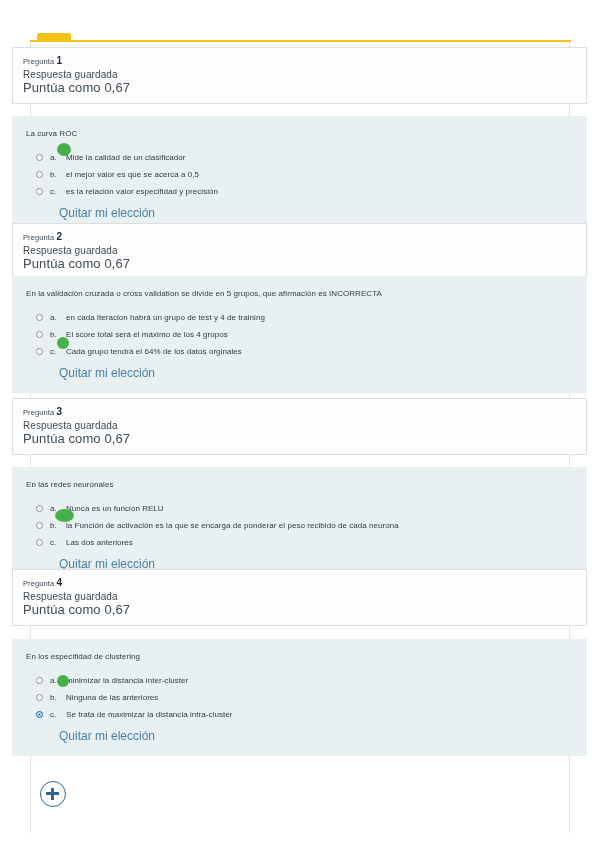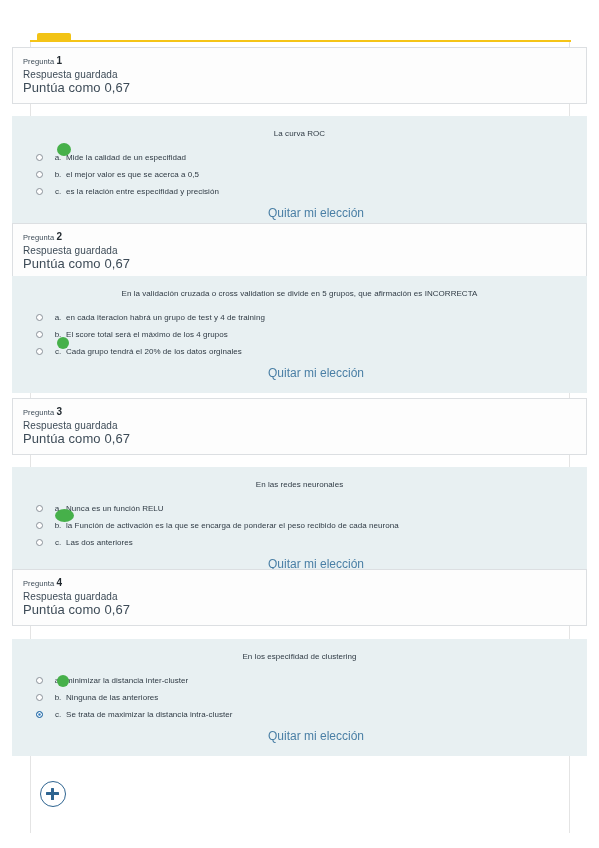--- a/index.html
+++ b/index.html
@@ -91,21 +91,20 @@
     letter-spacing: 0.1px;
   }
 
   
   .q-answers {
     margin: 8px 12px 0 12px;
     background: #e8f0f2;
     padding: 12px 14px 12px 14px;
     box-sizing: border-box;
     position: relative;
-    text-align: center;
   }
   .q-stem {
     font-size: 8px;
     color: #2f3a44;
     line-height: 12px;
     margin-bottom: 12px;
     letter-spacing: 0.05px;
   }
   .opt-row {
     display: flex;
@@ -206,29 +205,29 @@
         <div class="q-header">
           <div class="q-num-line"><span>Pregunta</span> <span class="q-num">1</span></div>
           <div class="q-state">Respuesta guardada</div>
           <div class="q-grade">Puntúa como 0,67</div>
         </div>
       </div>
       <div class="q-block" style="top: 108px;">
         <div class="q-answers"><div class="q-stem">La curva ROC</div><div class="opt-row">
             <span class="radio"></span>
             <span class="opt-letter">a.</span>
-            <span class="opt-text">Mide la calidad de un especifidad</span>
+            <span class="opt-text">Mide la calidad de un clasificador</span>
           </div><div class="opt-row">
             <span class="radio"></span>
             <span class="opt-letter">b.</span>
             <span class="opt-text">el mejor valor es que se acerca a 0,5</span>
           </div><div class="opt-row">
             <span class="radio"></span>
             <span class="opt-letter">c.</span>
-            <span class="opt-text">es la relación entre especifidad y precisión</span>
+            <span class="opt-text">es la relación valor especifidad y precisión</span>
           </div><span class="clear-link">Quitar mi elección</span></div>
       </div>
       <div class="q-block" style="top: 223px;">
         <div class="q-header">
           <div class="q-num-line"><span>Pregunta</span> <span class="q-num">2</span></div>
           <div class="q-state">Respuesta guardada</div>
           <div class="q-grade">Puntúa como 0,67</div>
         </div>
       </div>
       <div class="q-block" style="top: 268px;">
@@ -236,21 +235,21 @@
             <span class="radio"></span>
             <span class="opt-letter">a.</span>
             <span class="opt-text">en cada iteracion habrá un grupo de test y 4 de training</span>
           </div><div class="opt-row">
             <span class="radio"></span>
             <span class="opt-letter">b.</span>
             <span class="opt-text">El score total será el máximo de los 4 grupos</span>
           </div><div class="opt-row">
             <span class="radio"></span>
             <span class="opt-letter">c.</span>
-            <span class="opt-text">Cada grupo tendrá el 20% de los datos orginales</span>
+            <span class="opt-text">Cada grupo tendrá el 64% de los datos orginales</span>
           </div><span class="clear-link">Quitar mi elección</span></div>
       </div>
       <div class="q-block" style="top: 398px;">
         <div class="q-header">
           <div class="q-num-line"><span>Pregunta</span> <span class="q-num">3</span></div>
           <div class="q-state">Respuesta guardada</div>
           <div class="q-grade">Puntúa como 0,67</div>
         </div>
       </div>
       <div class="q-block" style="top: 459px;">

